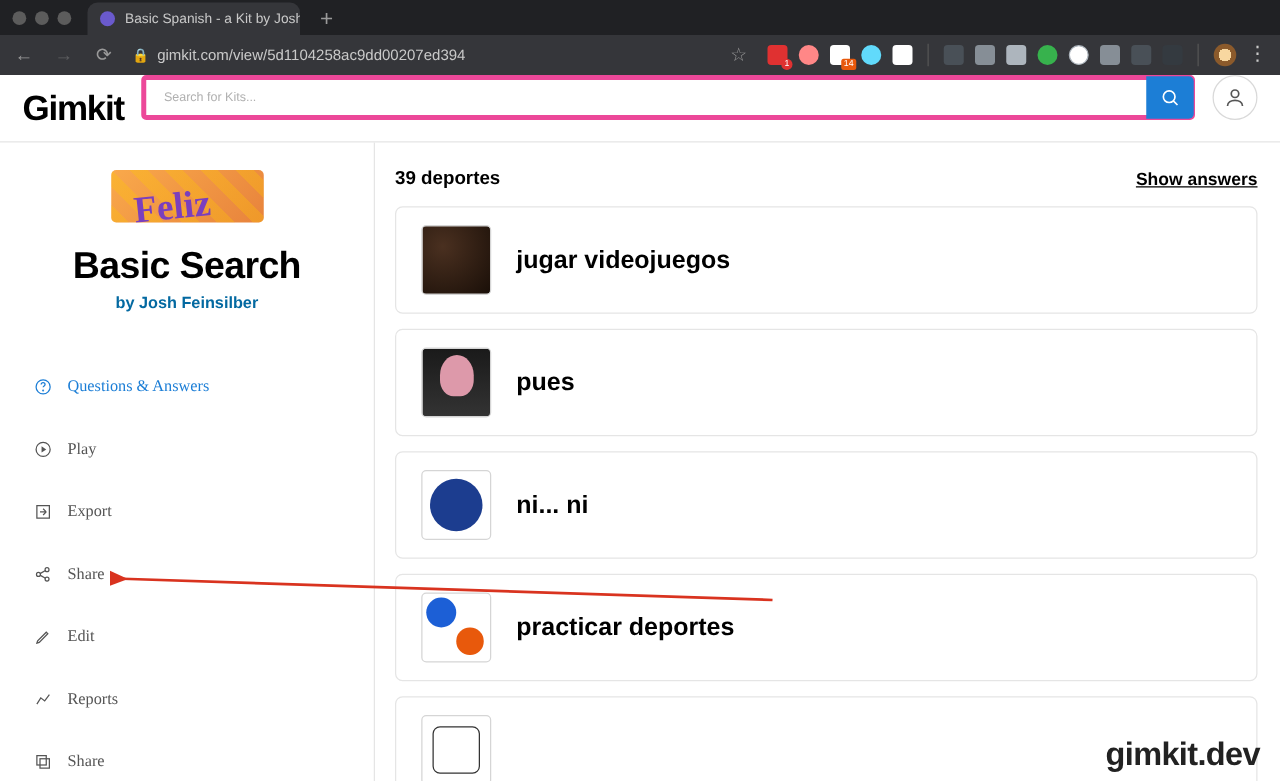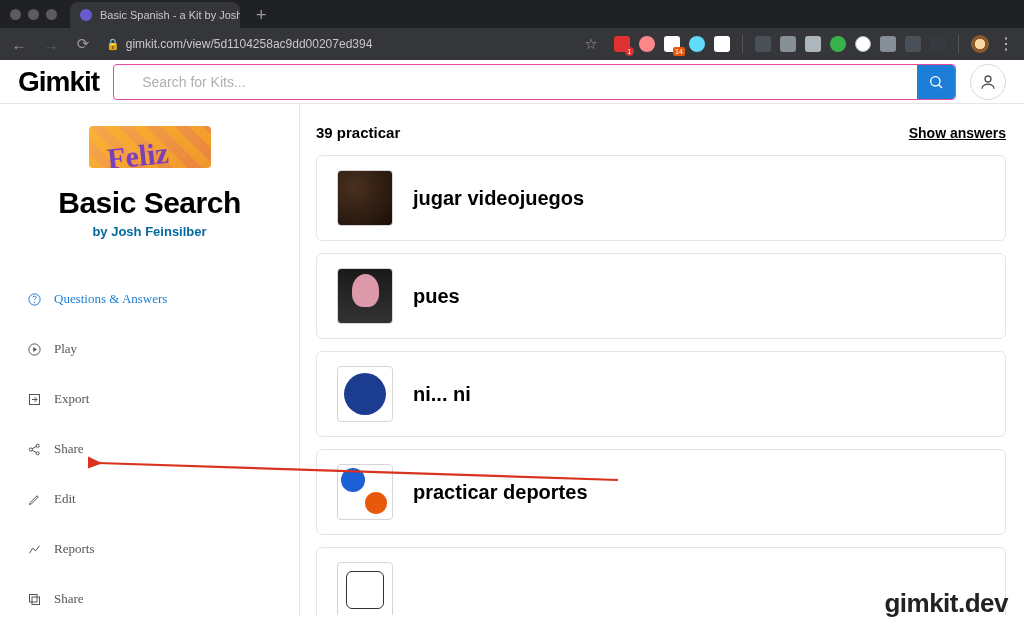--- a/index.html
+++ b/index.html
@@ -33,25 +33,25 @@
   .e8 { background: #adb5bd; }
   .e9 { background: #37b24d; border-radius: 50%; }
   .e10 { background: #fff; border-radius: 50%; border: 1.5px solid #adb5bd; }
   .e11 { background: #868e96; }
   .e12 { background: #495057; }
   .e13 { background: #343a40; }
   .avatar { width: 18px; height: 18px; border-radius: 50%; background: radial-gradient(circle at center, #f8d7a0 40%, #8b5a2b 41%); }
   .menu-dots { color: #c9c9c9; font-size: 16px; line-height: 0; }
 
   
-  .app-header { height: 44px; border-bottom: 1px solid #e5e5e5; display: flex; align-items: center; padding: 0 18px; gap: 14px; }
+  .app-header { height: 54px; border-bottom: 1px solid #e5e5e5; display: flex; padding: 0 18px; gap: 14px; }
   .logo { font-weight: 900; font-size: 28px; letter-spacing: -1px; display: flex; align-items: center; }
   .logo .g { display: inline-block; }
   .search-wrap { flex: 1; position: relative; }
-  .search-input { width: 100%; height: 36px; border: 1px solid #ec4899; border-radius: 4px; padding: 0 48px 0 28px; font-size: 14px; color: #555; outline: none; }
+  .search-input { width: 100%; height: 36px; border: 4px solid #ec4899; border-radius: 4px; padding: 0 48px 0 14px; font-size: 10px; color: #555; outline: none; }
   .search-input::placeholder { color: #b0b0b0; }
   .search-btn { position: absolute; right: 1px; top: 1px; width: 38px; height: 34px; background: #1c7ed6; border-radius: 0 4px 4px 0; display: flex; align-items: center; justify-content: center; }
   .search-btn svg { width: 16px; height: 16px; stroke: #fff; fill: none; stroke-width: 2; }
   .profile-btn { width: 36px; height: 36px; border: 1px solid #d9d9d9; border-radius: 50%; display: flex; align-items: center; justify-content: center; }
   .profile-btn svg { width: 18px; height: 18px; stroke: #555; fill: none; stroke-width: 1.8; }
 
   
   .main { display: flex; height: calc(100% - 114px); }
   .sidebar { width: 300px; border-right: 1px solid #e5e5e5; padding: 22px 22px 0; display: flex; flex-direction: column; }
   .kit-thumb { width: 122px; height: 122px; margin: 0 auto 10px; border-radius: 4px; background: linear-gradient(135deg,#f9a94b,#e8833c); position: relative; overflow: hidden; }
@@ -237,21 +237,21 @@
             </svg>
           </span>
         <span>Share</span>
       </div>
     </div>
   </div>
 
   <div class="content">
     <div class="content-head">
       <div class="q-count">
-        <span>39</span><span> practicar</span>
+        <span>39</span><span> deportes</span>
       </div>
       <div class="show-ans">Show answers</div>
     </div>
 
     <div class="q-list">
       <div class="q-card">
         <div class="q-img qi1"></div>
         <div class="q-text">jugar videojuegos</div>
       </div>
       <div class="q-card">

